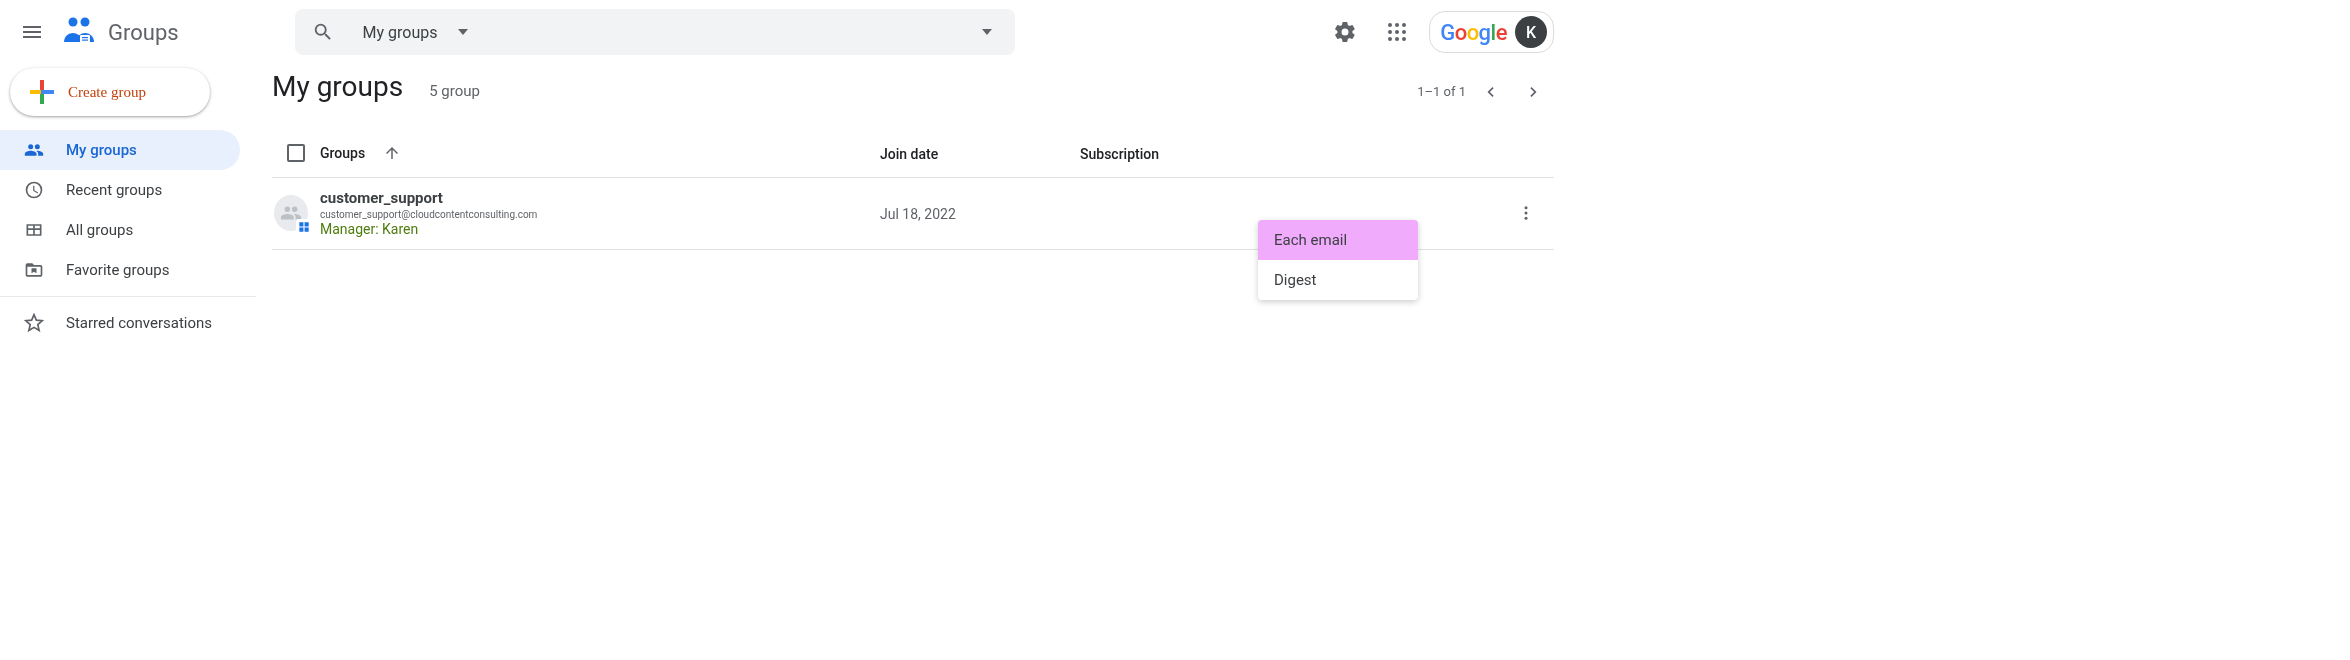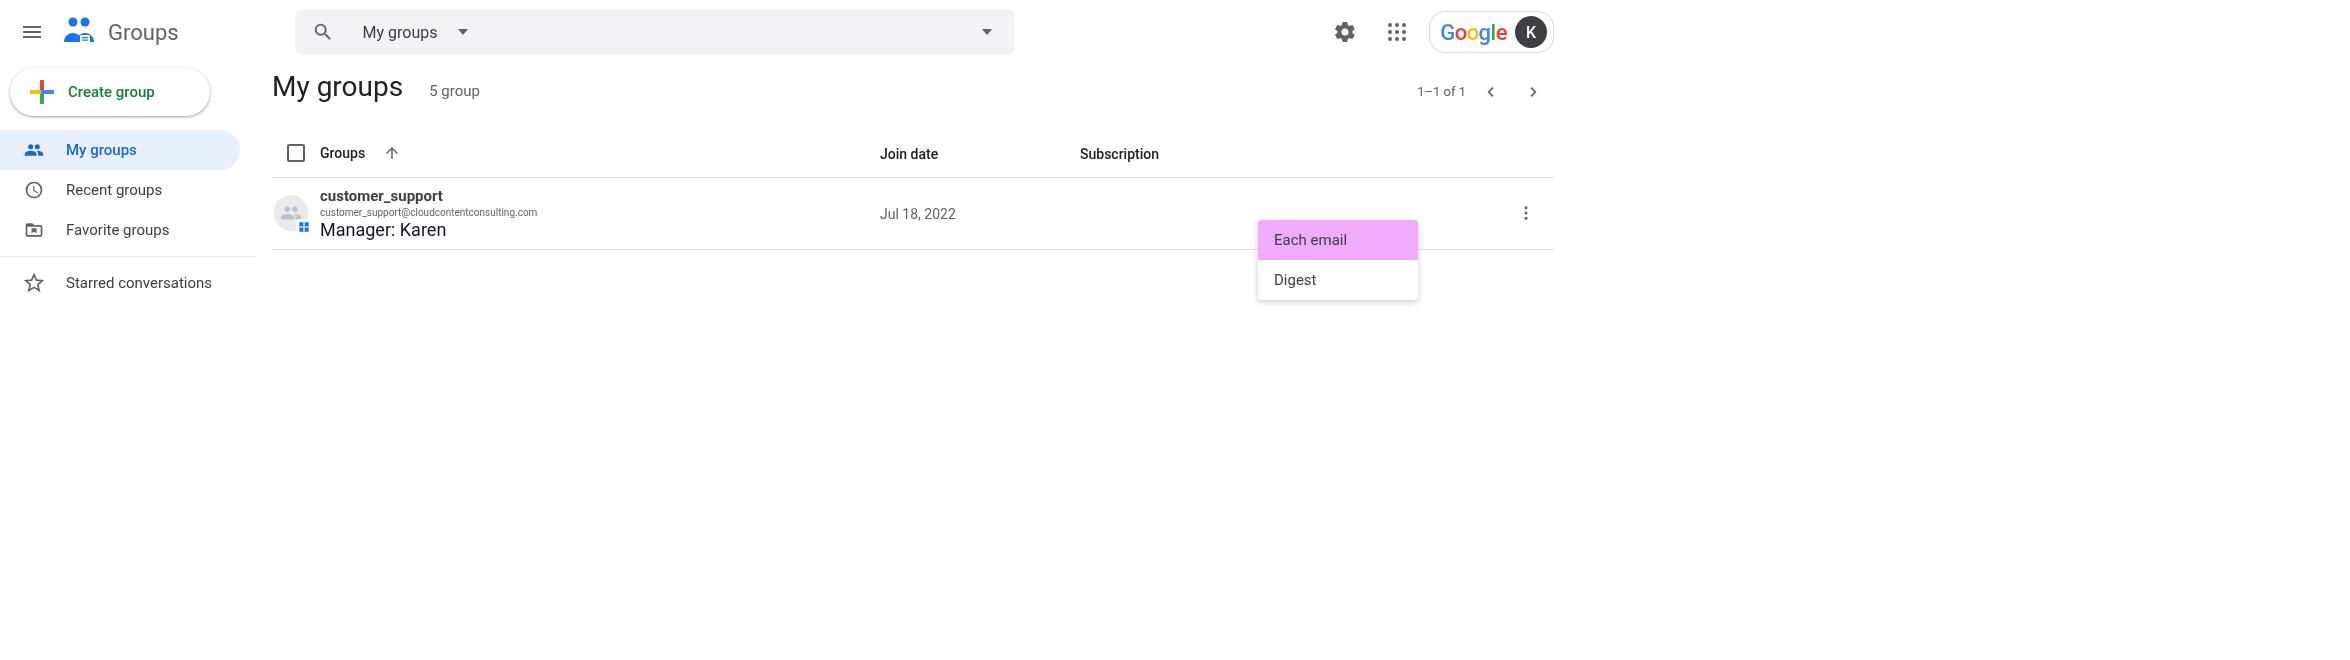--- a/index.html
+++ b/index.html
@@ -28,21 +28,21 @@
   .hicon { width:40px; height:40px; display:flex; align-items:center; justify-content:center; border-radius:50%; cursor:pointer; }
   .hicon svg { width:24px; height:24px; fill:#5f6368; }
   .acct-chip { display:flex; align-items:center; border:1px solid #dadce0; border-radius:16px; padding:4px 6px 4px 10px; gap:8px; }
   .google-word { font-size:22px; font-weight:500; letter-spacing:-0.5px; }
   .g-blue{color:#4285f4}.g-red{color:#ea4335}.g-yellow{color:#fbbc04}.g-green{color:#34a853}
   .avatar { width:32px; height:32px; border-radius:50%; background:#3c4043; color:#fff; display:flex; align-items:center; justify-content:center; font-size:16px; font-weight:500; }
 
   
   .sidebar { position:absolute; top:68px; left:0; width:256px; }
   .create-btn { margin:0 0 14px 10px; height:48px; width:200px; border-radius:24px; display:flex; align-items:center; gap:14px; padding:0 20px; box-shadow:0 1px 2px rgba(60,64,67,.3),0 1px 3px 1px rgba(60,64,67,.15); cursor:pointer; }
-  .create-btn span.label { font-size:15px; color:#15803d; font-weight:500; }
+  .create-btn span.label { font-size:15px; color:#c2410c; font-weight:500;font-family:Liberation Serif, serif; }
   .plus { width:24px; height:24px; position:relative; }
   .plus .h1{position:absolute;left:10px;top:0;width:4px;height:11px;background:#ea4335;}
   .plus .h2{position:absolute;left:10px;top:11px;width:4px;height:13px;background:#34a853;}
   .plus .h3{position:absolute;top:10px;left:0;width:11px;height:4px;background:#fbbc04;}
   .plus .h4{position:absolute;top:10px;left:11px;width:13px;height:4px;background:#4285f4;}
 
   .nav { list-style:none; }
   .nav li { display:flex; align-items:center; height:40px; padding-left:24px; gap:22px; cursor:pointer; border-top-right-radius:20px; border-bottom-right-radius:20px; margin-right:16px; }
   .nav li.active { background:#e8f0fe; }
   .nav li.active .nav-label { color:#1967d2; font-weight:500; }
@@ -73,21 +73,21 @@
   .sortarrow svg{width:18px;height:18px;fill:#5f6368;}
 
   .row { display:flex; align-items:center; min-height:72px; border-bottom:1px solid #e0e0e0; padding:8px 0; }
   .rowavatar { width:36px; height:36px; border-radius:50%; background:#e8eaed; display:flex; align-items:center; justify-content:center; position:relative; margin-right:12px; margin-left:2px; }
   .rowavatar svg{width:22px;height:22px;fill:#bdc1c6;}
   .rolebadge { position:absolute; right:-4px; bottom:-4px; width:16px; height:16px; background:#fff; border-radius:3px; display:flex; align-items:center; justify-content:center; }
   .rolebadge svg{width:14px;height:14px;fill:#1a73e8;}
   .cellmain { display:flex; flex-direction:column; }
   .gname { font-size:15px; font-weight:700; color:#3c4043; }
   .gemail { font-size:10px; color:#5f6368; margin-top:2px; }
-  .gmgr { font-size:18px; color:#0f172a; margin-top:1px; }
+  .gmgr { font-size:14px; color:#4d7c0f; margin-top:1px; }
   .joindate { font-size:14px; color:#5f6368; }
 
   .morebtn { width:40px; height:40px; display:flex; align-items:center; justify-content:center; cursor:pointer; border-radius:50%; }
   .morebtn svg { width:18px; height:18px; fill:#5f6368; }
 
   
   .dropdown { position:absolute; top:150px; right:136px; width:160px; background:#fff; box-shadow:0 2px 6px rgba(0,0,0,.2); border-radius:4px; overflow:hidden; }
   .dditem { height:40px; padding:0 16px; display:flex; align-items:center; font-size:15px; color:#3c4043; cursor:pointer; }
   .dditem.sel-grey { background:#f0abfc; }
   .dditem.highlight-blue { background:#e8f0fe; outline:2px solid #d93025; outline-offset:-2px; }
@@ -181,20 +181,26 @@
       <span class="nav-label">My groups</span>
     </li>
     <li>
       <span class="nicon"><svg viewBox="0 0 24 24">
             <path d="M12 2a10 10 0 1010 10A10 10 0 0012 2zm0 18a8 8 0 118-8 8 8 0 01-8 8zm.5-13H11v6l5.25 3.15.75-1.23-4.5-2.67z"></path>
           </svg></span>
       <span class="nav-label">Recent groups</span>
     </li>
     <li>
       <span class="nicon"><svg viewBox="0 0 24 24">
+            <path d="M3 5v14h18V5zm16 2v3h-6V7zm-8 0v3H5V7zm-6 5h6v5H5zm8 5v-5h6v5z"></path>
+          </svg></span>
+      <span class="nav-label">All groups</span>
+    </li>
+    <li>
+      <span class="nicon"><svg viewBox="0 0 24 24">
             <path d="M20 6h-8l-2-2H4a2 2 0 00-2 2v12a2 2 0 002 2h16a2 2 0 002-2V8a2 2 0 00-2-2zm0 12H4V8h16zm-11-2l3-1.8L15 16v-6H9z"></path>
           </svg></span>
       <span class="nav-label">Favorite groups</span>
     </li>
     <div class="nav-divider"></div>
     <li>
       <span class="nicon"><svg viewBox="0 0 24 24">
             <path d="M12 17.27L18.18 21l-1.64-7.03L22 9.24l-7.19-.61L12 2 9.19 8.63 2 9.24l5.46 4.73L5.82 21z" fill="none" stroke="#5f6368" stroke-width="2"></path>
           </svg></span>
       <span class="nav-label">Starred conversations</span>

